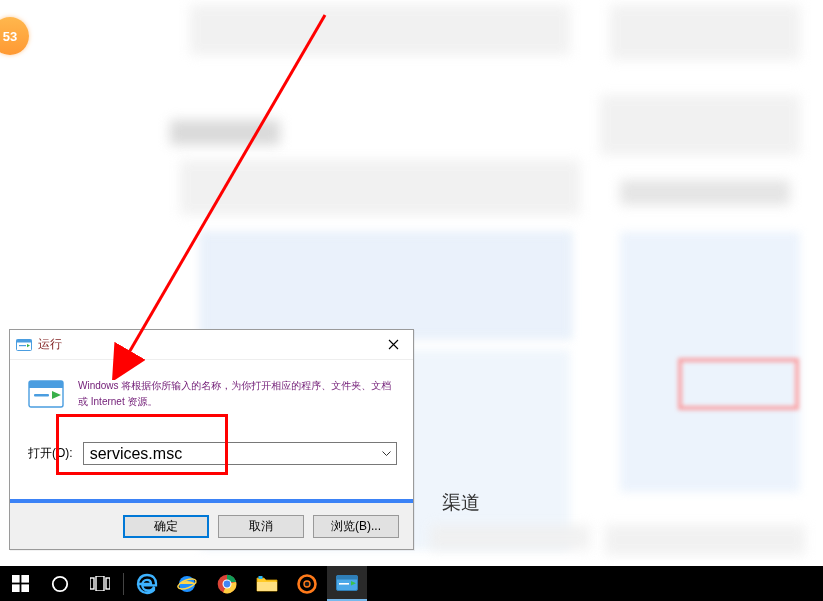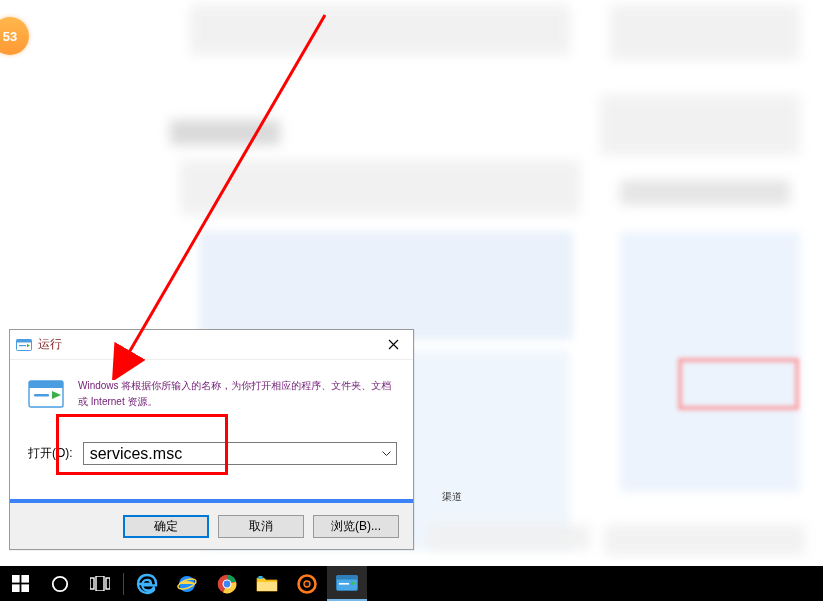--- a/index.html
+++ b/index.html
@@ -189,21 +189,21 @@
 <div class="blur" style="left:610px;top:5px;width:190px;height:55px;"></div>
 <div class="blur" style="left:170px;top:120px;width:110px;height:25px;background:#d6d6d6;"></div>
 <div class="blur" style="left:180px;top:160px;width:400px;height:55px;"></div>
 <div class="blur" style="left:600px;top:95px;width:200px;height:60px;"></div>
 <div class="blur" style="left:620px;top:180px;width:170px;height:25px;background:#e2e2e2;"></div>
 <div class="blur" style="left:200px;top:232px;width:370px;height:105px;background:#e8f0fb;border:1px solid #cfe0f2;filter:blur(4px);"></div>
 <div class="blur" style="left:620px;top:232px;width:180px;height:260px;background:#eaf2fc;filter:blur(5px);"></div>
 <div class="blur" style="left:200px;top:350px;width:370px;height:200px;background:#eef5fc;filter:blur(4px);"></div>
 <div class="blur" style="left:430px;top:525px;width:160px;height:25px;"></div>
 <div class="blur" style="left:605px;top:525px;width:200px;height:30px;"></div>
-<span style="position:absolute;left:442px;top:490px;font-size:10px;color:#333;filter:blur(0.5px);">渠道</span>
+<span style="position:absolute;left:442px;top:490px;font-size:19px;color:#333;filter:blur(0.5px);">渠道</span>
 <div class="red-faded"></div>
 
 <div class="badge">
   <span>53</span>
 </div>
 
 <div class="run-dialog">
   <div class="run-titlebar">
     <span class="ico">
       <svg width="16" height="12" viewBox="0 0 16 12">

